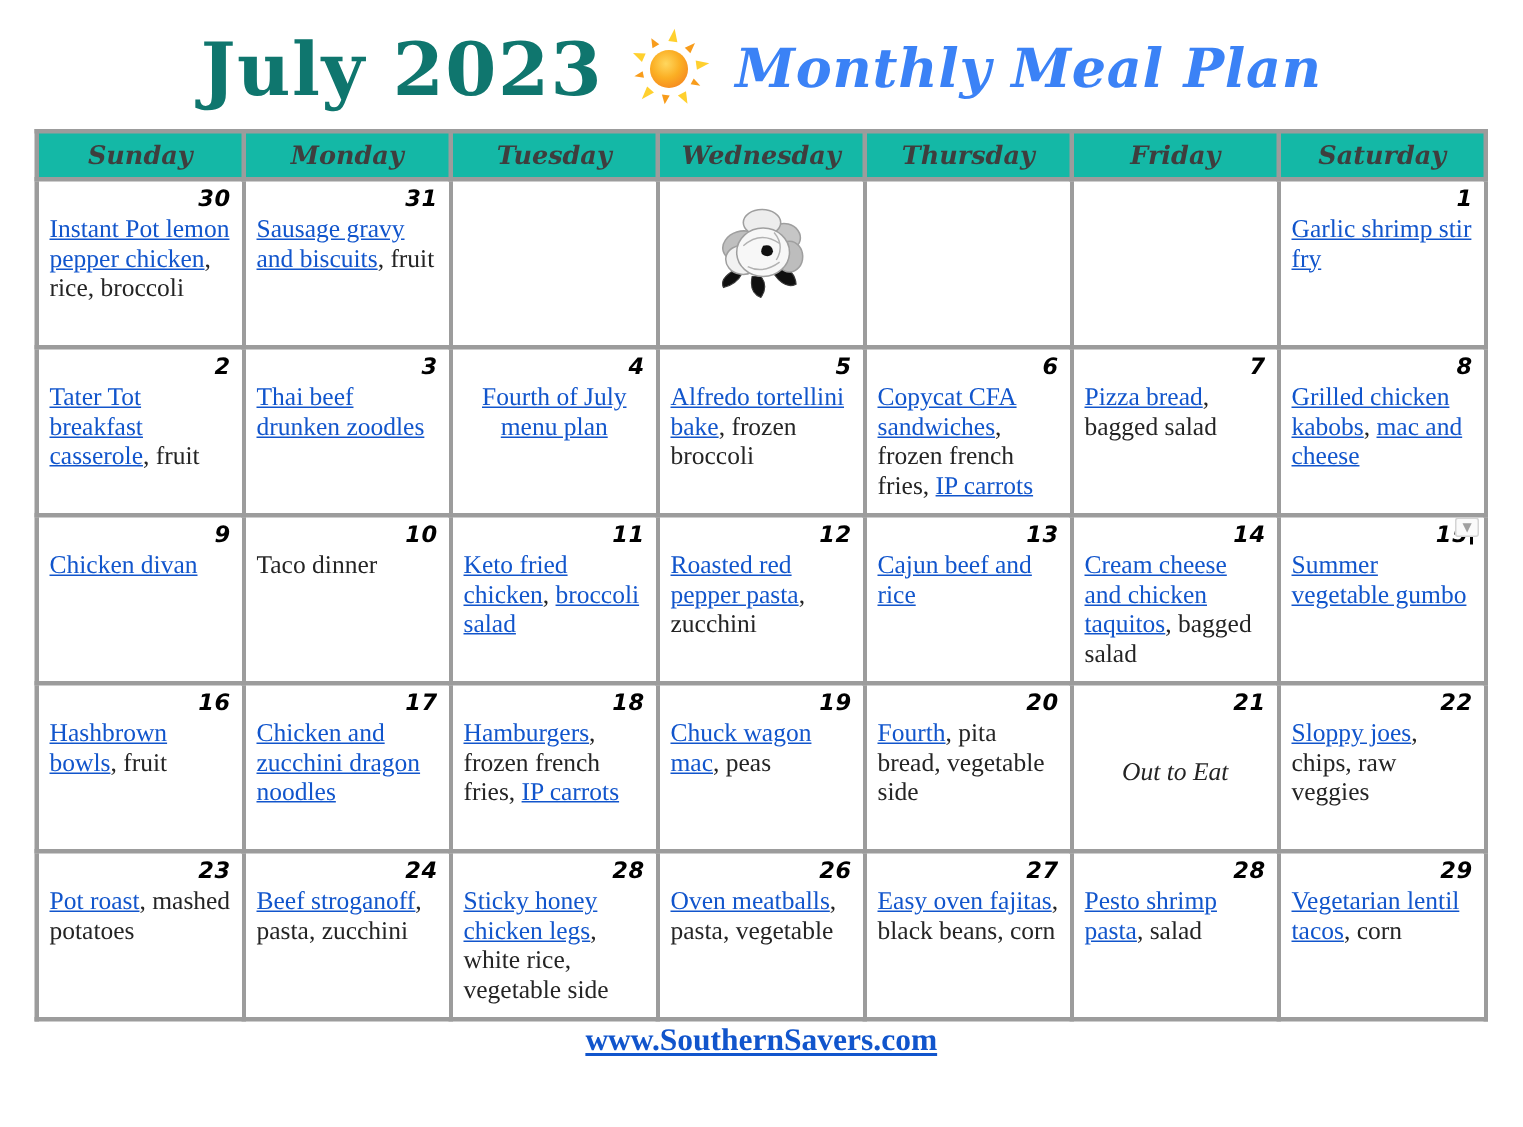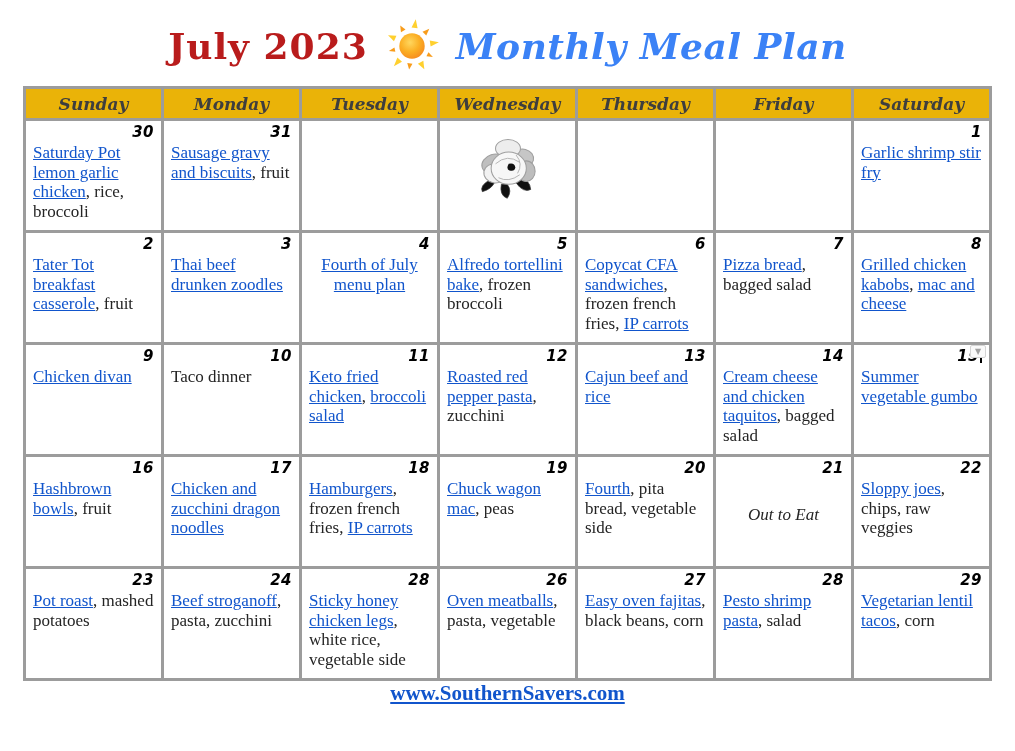--- a/index.html
+++ b/index.html
@@ -8,34 +8,34 @@
     width:1015px; height:751px; background:#fff; overflow:hidden;
     font-family:"Liberation Serif", serif;
   }
   
   .header {
     height:86px; display:flex; align-items:center; justify-content:center; gap:16px;
     padding-top:6px;
   }
   .month-title {
     font-family:"DejaVu Serif", serif; font-weight:bold;
-    font-size:36px; color:#b91c1c; letter-spacing:1px;
+    font-size:49px; color:#0f766e; letter-spacing:1px;
   }
   .sun-wrap { width:56px; height:56px; display:flex; align-items:center; justify-content:center; }
   .plan-title {
     font-family:"DejaVu Serif", serif; font-weight:bold; font-style:italic;
     font-size:36px; color:#3b82f6; letter-spacing:0.5px;
   }
   
   table.calendar {
     width:969px; margin:0 auto; border-collapse:collapse; table-layout:fixed;
   }
   table.calendar th {
     border:3px solid var(--grid-border,#9c9c9c);
-    height:32px; background:#eab308;
+    height:32px; background:#14b8a6;
     font-family:"DejaVu Serif", serif; font-weight:bold; font-style:italic;
     font-size:17px; color:var(--header-text,#3e3e3e); text-align:center;
   }
   table.calendar td {
     border:3px solid var(--grid-border,#9c9c9c);
     height:112px; vertical-align:top; padding:1px 7px 4px 7px;
     position:relative; background:#fff;
   }
   .day-num {
     text-align:right;
@@ -110,21 +110,21 @@
           <th>Wednesday</th>
           <th>Thursday</th>
           <th>Friday</th>
           <th>Saturday</th>
         </tr>
     </thead>
     <tbody id="calendar-body">
         <tr>
           <td>
             <div class="day-num">30</div>
-            <div class="meal"><a class="meal-link" href="#">Saturday Pot lemon garlic chicken</a><span>, rice, broccoli</span></div>
+            <div class="meal"><a class="meal-link" href="#">Instant Pot lemon pepper chicken</a><span>, rice, broccoli</span></div>
           </td>
           <td>
             <div class="day-num">31</div>
             <div class="meal"><a class="meal-link" href="#">Sausage gravy and biscuits</a><span>, fruit</span></div>
           </td>
           <td></td>
           <td>
   <span class="flower-wrap">
     <svg viewBox="0 0 90 90" width="66" height="72">
       <g stroke="#3a3a3a" stroke-width="1">

